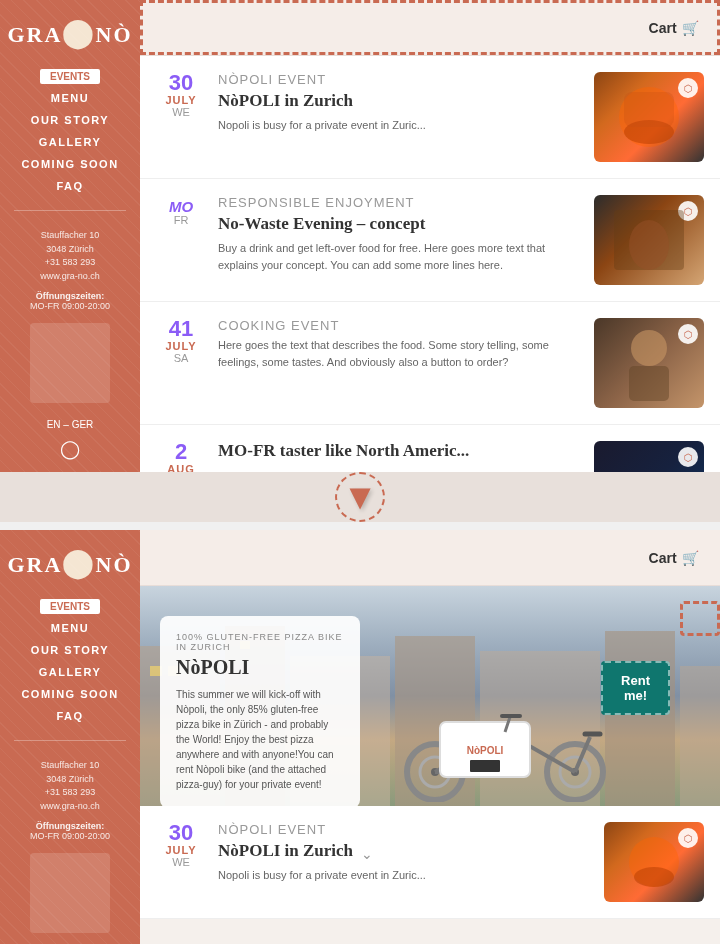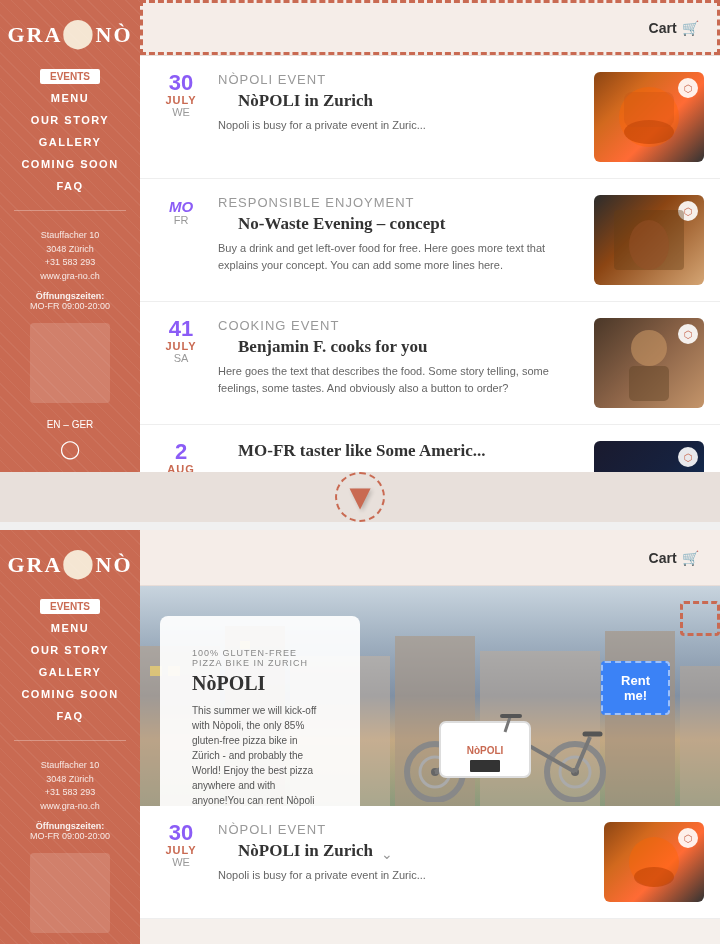--- a/index.html
+++ b/index.html
@@ -189,21 +189,20 @@
       text-transform: uppercase;
       margin-bottom: 4px;
     }
 
     .event-title {
       font-size: 17px;
       font-weight: bold;
       color: #333;
       margin-bottom: 6px;
       font-family: Georgia, serif;
-      margin-left: 20px;
     }
 
     .event-desc {
       font-size: 11px;
       color: #666;
       line-height: 1.5;
     }
 
     .event-image {
       width: 110px;
@@ -262,21 +261,21 @@
       height: 240px;
       overflow: hidden;
     }
 
     .hero-overlay-card {
       position: absolute;
       top: 30px;
       left: 20px;
       background: rgba(255,255,255,0.92);
       border-radius: 8px;
-      padding: 32px;
+      padding: 16px;
       width: 200px;
     }
 
     .hero-subtitle {
       font-size: 9px;
       color: #888;
       text-transform: uppercase;
       letter-spacing: 1px;
       margin-bottom: 4px;
     }
@@ -292,21 +291,21 @@
     .hero-desc {
       font-size: 10px;
       color: #555;
       line-height: 1.5;
     }
 
     .rent-button {
       position: absolute;
       top: 45px;
       right: 30px;
-      background: #3b82f6;
+      background: #0f766e;
       color: white;
       font-size: 13px;
       font-weight: bold;
       padding: 10px 18px;
       border-radius: 4px;
       cursor: pointer;
       border: 2px dashed rgba(255,255,255,0.5);
     }
 
     .event-card-expandable {
@@ -431,40 +430,39 @@
       </div>
 
       <div class="event-card">
         <div class="event-date-block">
           <div class="event-day-num">41</div>
           <div class="event-month">JULY</div>
           <div class="event-weekday">SA</div>
         </div>
         <div class="event-details">
           <div class="event-type-tag">COOKING EVENT</div>
-          <div class="event-title">Benjamin F. cooks for you</div>
           <div class="event-desc">Here goes the text that describes the food. Some story telling, some feelings, some tastes. And obviously also a button to order?</div>
         </div>
         <div class="event-image event-image-man">
           <div class="event-bookmark">⬡</div>
           <svg width="110" height="90" viewBox="0 0 110 90" style="position:absolute;top:0;left:0;">
             <circle cx="55" cy="30" r="18" fill="rgba(200,150,100,0.6)"></circle>
             <rect x="35" y="48" width="40" height="35" rx="5" fill="rgba(100,70,40,0.5)"></rect>
           </svg>
         </div>
       </div>
 
       <div class="event-card" style="height: 60px; overflow:hidden;">
         <div class="event-date-block">
           <div class="event-day-num">2</div>
           <div class="event-month">AUG</div>
 
         </div>
         <div class="event-details">
-          <div class="event-title">MO-FR taster like Some Americ...</div>
+          <div class="event-title">MO-FR taster like North Americ...</div>
         </div>
         <div class="event-image event-image-dark">
           <div class="event-bookmark">⬡</div>
         </div>
       </div>
     </div>
   </div>
 </div>
 
 <div class="between-screens" style="background:#e8e0db;">

